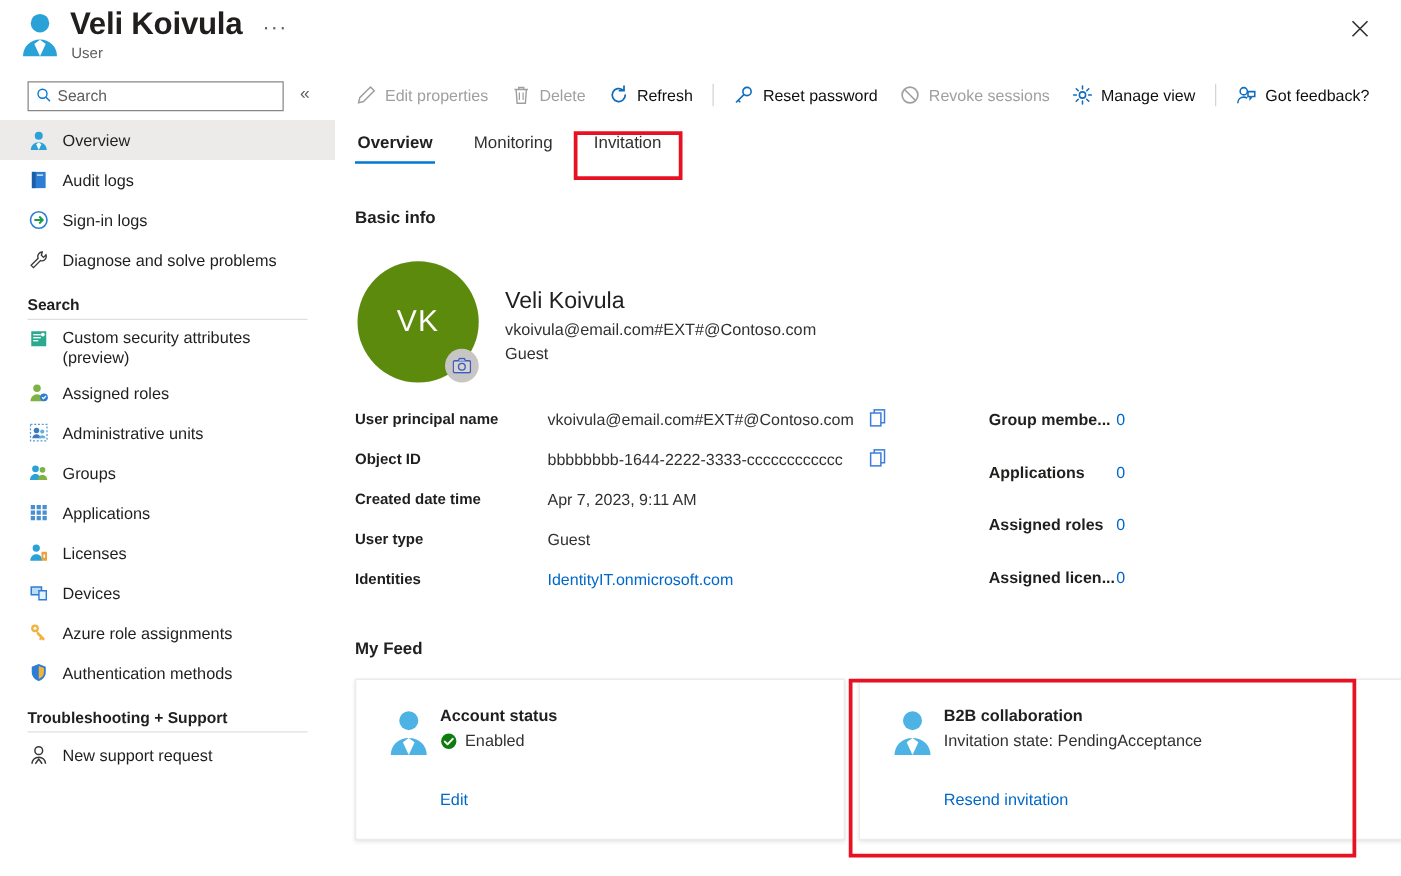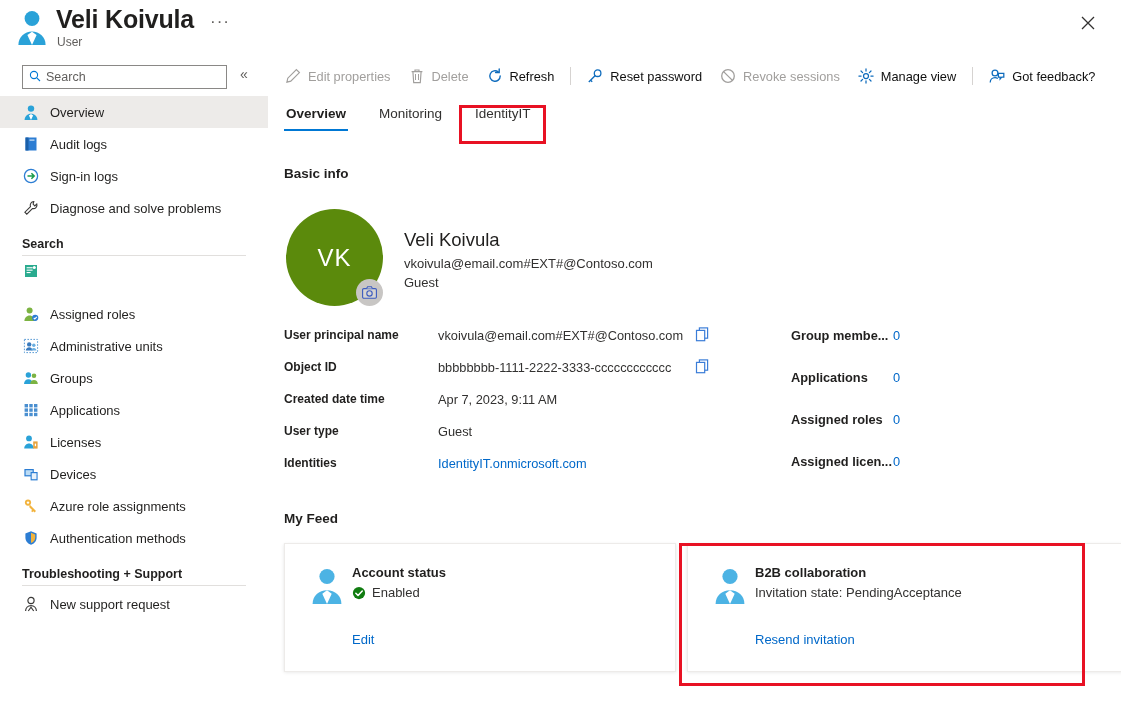--- a/index.html
+++ b/index.html
@@ -221,20 +221,22 @@
       <div class="nav-item two-line">
         <span class="nav-ico">
           <svg width="16" height="16" viewBox="0 0 16 16">
             <rect x="2" y="2" width="12" height="12" fill="#2aab8f"></rect>
             <rect x="3.6" y="4.2" width="6" height="1.1" fill="#fff"></rect>
             <rect x="3.6" y="6.6" width="6" height="1.1" fill="#fff"></rect>
             <rect x="3.6" y="9" width="4" height="1.1" fill="#fff"></rect>
             <circle cx="11.3" cy="4.6" r="1.5" fill="#fff"></circle>
           </svg>
         </span>
+        <span class="nav-label">Custom security attributes
+(preview)</span>
       </div>
       <div class="nav-item">
         <span class="nav-ico">
           <svg width="16" height="16" viewBox="0 0 16 16">
             <circle cx="6.6" cy="4.6" r="3" fill="#7cb342"></circle>
             <path d="M1.4 15c0-3.3 2.4-5.6 5.2-5.6S11.8 11.7 11.8 15z" fill="#7cb342"></path>
             <circle cx="12.2" cy="11.8" r="3.1" fill="#2c7dd3"></circle>
             <path d="M10.7 11.8l1.1 1.1 2-2.1" stroke="#fff" stroke-width="1.1" fill="none"></path>
           </svg>
         </span>
@@ -407,21 +409,21 @@
             <path d="M9.4 5.3h5.4v3.9h-2.1l-1.6 1.9V9.2H9.4z" stroke="#0f6cbd" stroke-width="1.25" fill="none"></path>
           </svg>
         </span>
         <span>Got feedback?</span>
       </div>
     </div>
 
   <div id="tabs">
       <div class="tab active">Overview</div>
       <div class="tab">Monitoring</div>
-      <div class="tab">IdentityIT</div>
+      <div class="tab">Invitation</div>
     </div>
 
   <div id="basic-info-title" class="section-title">Basic info</div>
 
   <div id="avatar-wrap">
     <div id="avatar-circle" style="background: rgb(91, 138, 12);">VK</div>
     <div id="avatar-camera">
       <svg width="15" height="13" viewBox="0 0 15 13">
         <rect x="0.6" y="2.6" width="13.8" height="9.6" rx="1.2" stroke="#3b5bbf" stroke-width="1.1" fill="#d6d4d2"></rect>
         <path d="M4.6 2.6 L5.6 0.8 L9.4 0.8 L10.4 2.6" stroke="#3b5bbf" stroke-width="1.1" fill="#d6d4d2"></path>
@@ -437,21 +439,21 @@
       <div class="prop-row">
         <span class="prop-key">User principal name</span>
         <span class="prop-val">vkoivula@email.com#EXT#@Contoso.com</span>
         <span class="copy-btn" style="right:-6px;top:-1px"><svg width="15" height="16" viewBox="0 0 15 16">
             <rect x="4.4" y="0.9" width="8.2" height="10.3" stroke="#3b7dd8" stroke-width="1.2" fill="#fff"></rect>
             <rect x="1.5" y="3.4" width="8.2" height="10.3" stroke="#3b7dd8" stroke-width="1.2" fill="#fff"></rect>
           </svg></span>
       </div>
       <div class="prop-row">
         <span class="prop-key">Object ID</span>
-        <span class="prop-val">bbbbbbbb-1111-2222-3333-cccccccccccc</span>
+        <span class="prop-val">bbbbbbbb-1644-2222-3333-cccccccccccc</span>
         <span class="copy-btn" style="right:-6px;top:-1px"><svg width="15" height="16" viewBox="0 0 15 16">
             <rect x="4.4" y="0.9" width="8.2" height="10.3" stroke="#3b7dd8" stroke-width="1.2" fill="#fff"></rect>
             <rect x="1.5" y="3.4" width="8.2" height="10.3" stroke="#3b7dd8" stroke-width="1.2" fill="#fff"></rect>
           </svg></span>
       </div>
       <div class="prop-row">
         <span class="prop-key">Created date time</span>
         <span class="prop-val">Apr 7, 2023, 9:11 AM</span>
       </div>
       <div class="prop-row">

